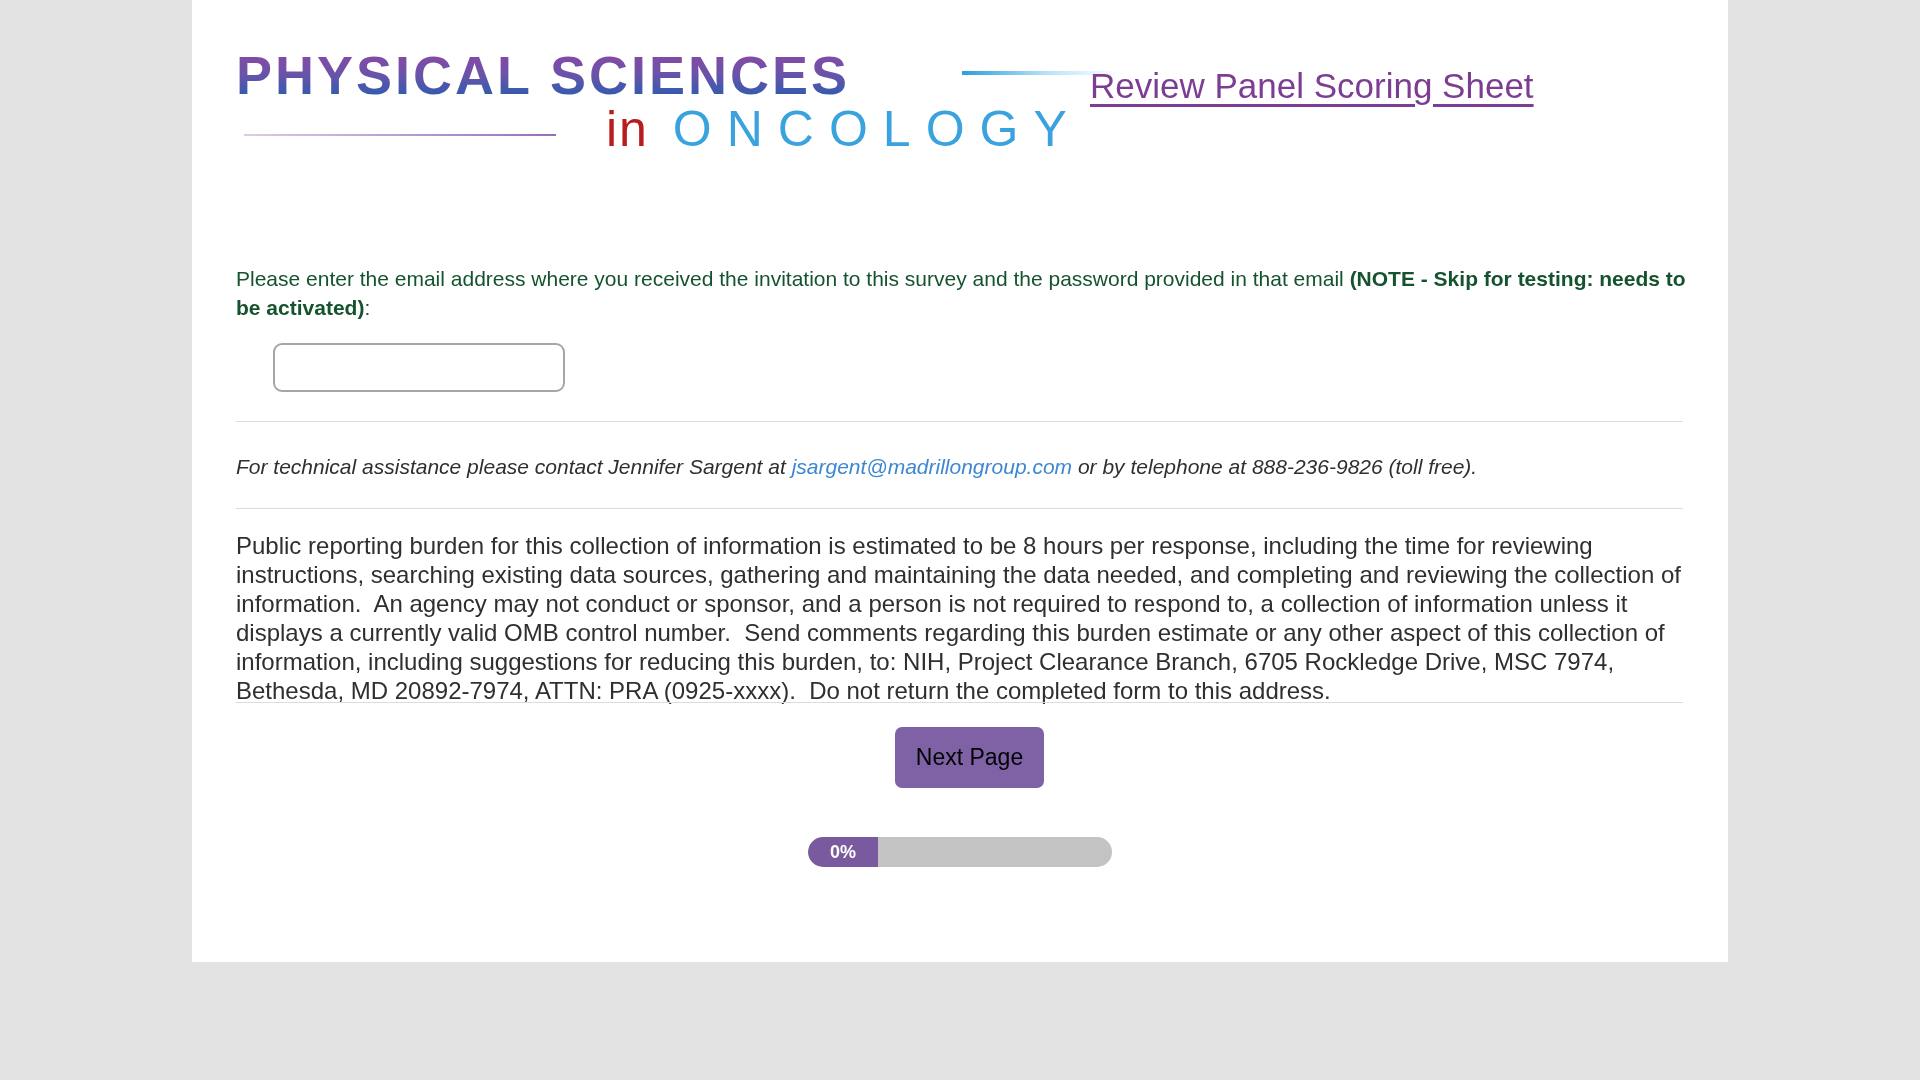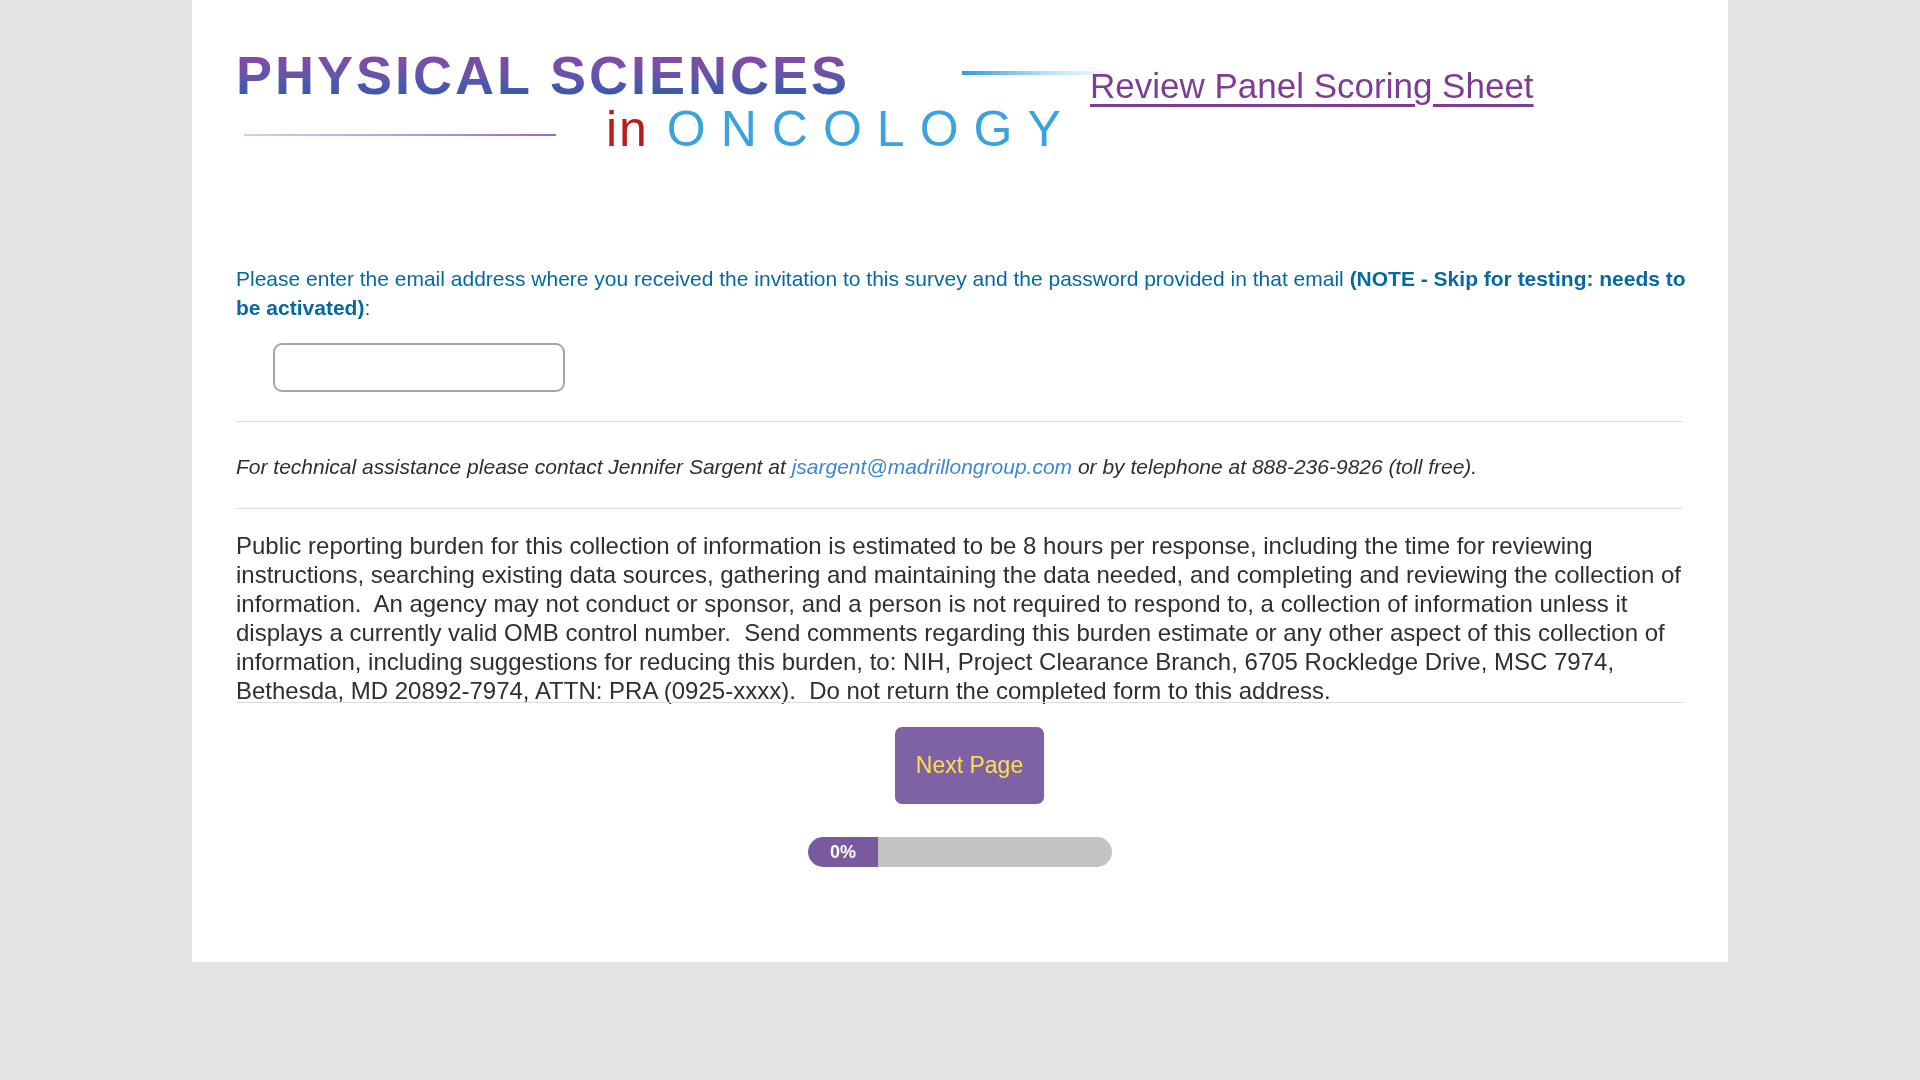--- a/index.html
+++ b/index.html
@@ -33,32 +33,32 @@
   .logo-dash-left {
     position: absolute; left: 8px; top: 90px;
     width: 312px; height: 2px;
     background: linear-gradient(90deg, #dccbe9 0%, #b493cd 60%, #9a6cb8 100%);
   }
   .logo-line2 {
     position: absolute; left: 370px; top: 56px;
     font-size: 50px; font-weight: 400; white-space: nowrap;
   }
   .logo-in { color: #b91c1c; letter-spacing: 2px; }
-  .logo-oncology { color: #3aa3de; letter-spacing: 15px; margin-left: 4px; }
+  .logo-oncology { color: #3aa3de; letter-spacing: 15px; margin-left: 10px; }
   
   .page-title {
     position: absolute; left: 898px; top: 66px;
     font-size: 35px; font-weight: 400; color: #7c3d92;
     text-decoration: underline; text-decoration-thickness: 3px; text-underline-offset: 6px;
     white-space: nowrap;
   }
   
   .instruction {
     position: absolute; left: 44px; top: 264px; width: 1452px;
-    font-size: 21px; line-height: 29px; color: #0369a1;
+    font-size: 21px; line-height: 29px; color: #14532d;
   }
   .instruction b { font-weight: 700; }
   .email-input {
     position: absolute; left: 81px; top: 343px;
     width: 292px; height: 49px;
     border: 2px solid #a6a6a6; border-radius: 9px;
     background: #ffffff; outline: none;
     font-size: 20px; padding: 0 12px; color: #2f2f2f;
     font-family: "Liberation Sans", sans-serif;
   }
@@ -75,23 +75,23 @@
   }
   .support-line a { color: #3d87d1; text-decoration: none; cursor: pointer; }
   .omb-notice {
     position: absolute; left: 44px; top: 531px; width: 1452px;
     font-size: 24px; line-height: 29px; color: #2f2f2f;
     white-space: pre-wrap;
   }
   
   .next-button {
     position: absolute; left: 703px; top: 727px;
-    width: 149px; height: 77px;
+    width: 149px; height: 61px;
     background: #7e62a5; border: none; border-radius: 7px;
-    color: #fde047; font-size: 23px; font-family: "Liberation Sans", sans-serif;
+    color: #000000; font-size: 23px; font-family: "Liberation Sans", sans-serif;
     cursor: pointer;
   }
   
   .progress-track {
     position: absolute; left: 616px; top: 837px;
     width: 304px; height: 30px;
     background: #c3c3c3; border-radius: 15px;
     overflow: hidden;
   }
   .progress-fill {

